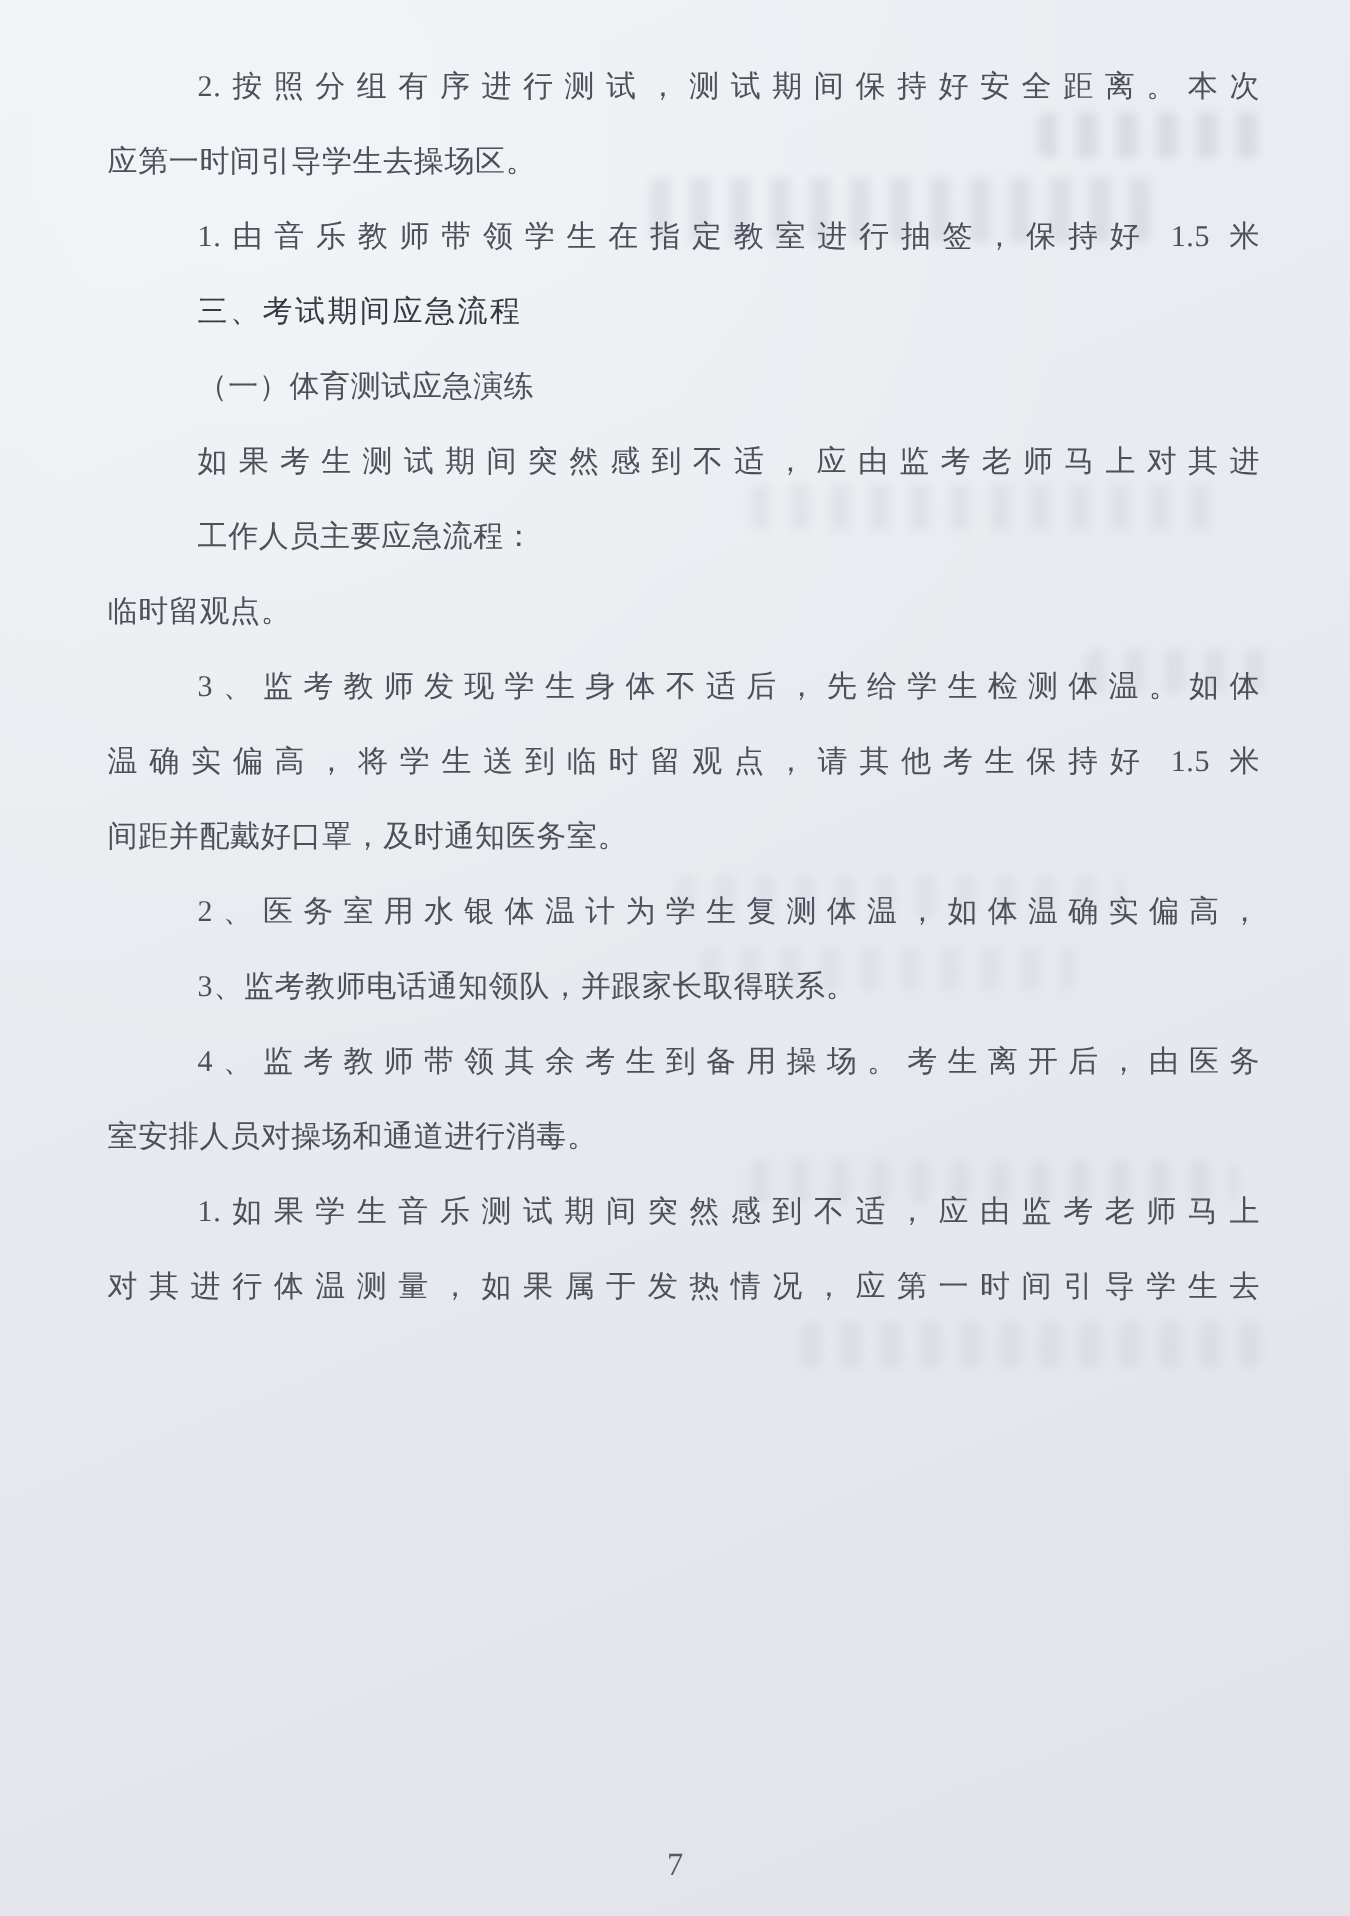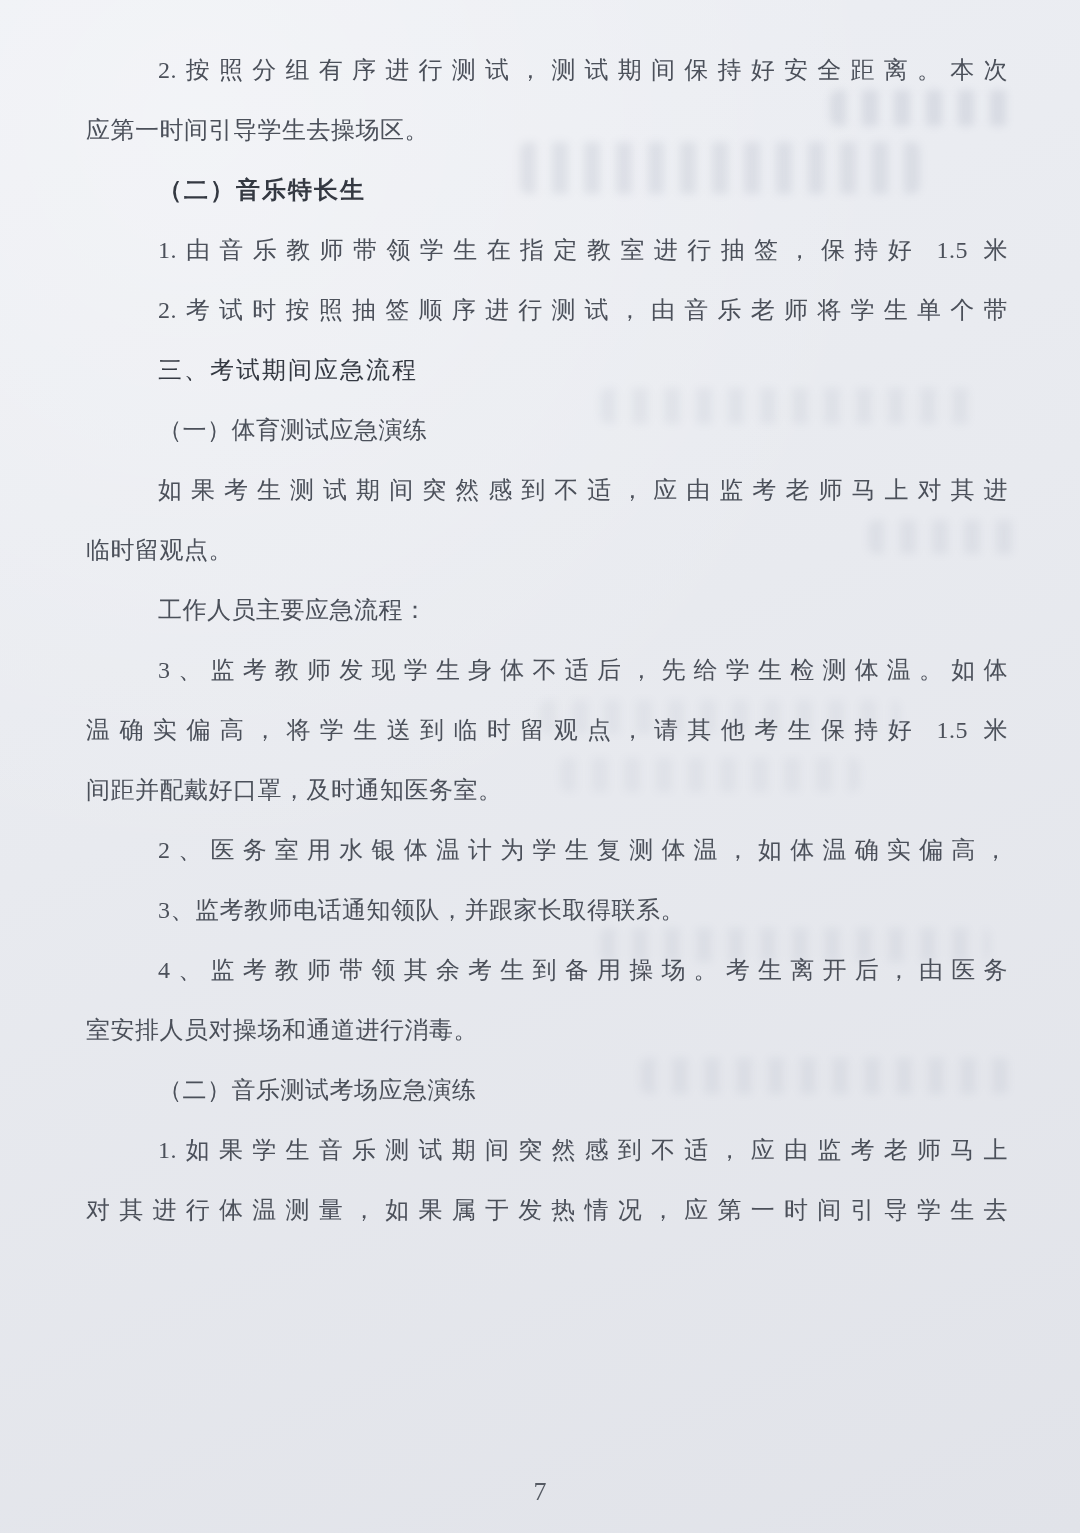--- a/index.html
+++ b/index.html
@@ -90,34 +90,31 @@
   <div class="smudge s3"></div>
   <div class="smudge s4"></div>
   <div class="smudge s5"></div>
   <div class="smudge s6"></div>
   <div class="smudge s7"></div>
   <div class="smudge s8"></div>
 
   <div class="textcol">
     <div class="ln ind j">2.按照分组有序进行测试，测试期间保持好安全距离。本次</div>
     <div class="ln">应第一时间引导学生去操场区。</div>
-    <div class="ln ind b">（二）音乐特长生</div>
     <div class="ln ind j">1.由音乐教师带领学生在指定教室进行抽签，保持好 1.5 米</div>
-    <div class="ln ind j">2.考试时按照抽签顺序进行测试，由音乐老师将学生单个带</div>
     <div class="ln ind h1">三、考试期间应急流程</div>
     <div class="ln ind">（一）体育测试应急演练</div>
     <div class="ln ind j">如果考生测试期间突然感到不适，应由监考老师马上对其进</div>
+    <div class="ln ind">工作人员主要应急流程：</div>
     <div class="ln">临时留观点。</div>
-    <div class="ln ind">工作人员主要应急流程：</div>
     <div class="ln ind j">3、监考教师发现学生身体不适后，先给学生检测体温。如体</div>
     <div class="ln j">温确实偏高，将学生送到临时留观点，请其他考生保持好 1.5 米</div>
     <div class="ln">间距并配戴好口罩，及时通知医务室。</div>
     <div class="ln ind j">2、医务室用水银体温计为学生复测体温，如体温确实偏高，</div>
     <div class="ln ind">3、监考教师电话通知领队，并跟家长取得联系。</div>
     <div class="ln ind j">4、监考教师带领其余考生到备用操场。考生离开后，由医务</div>
     <div class="ln">室安排人员对操场和通道进行消毒。</div>
-    <div class="ln ind">（二）音乐测试考场应急演练</div>
     <div class="ln ind j">1.如果学生音乐测试期间突然感到不适，应由监考老师马上</div>
     <div class="ln j">对其进行体温测量，如果属于发热情况，应第一时间引导学生去</div>
   </div>
 
   <div class="pagenum">7</div>
 </div>
 
 </body></html>

